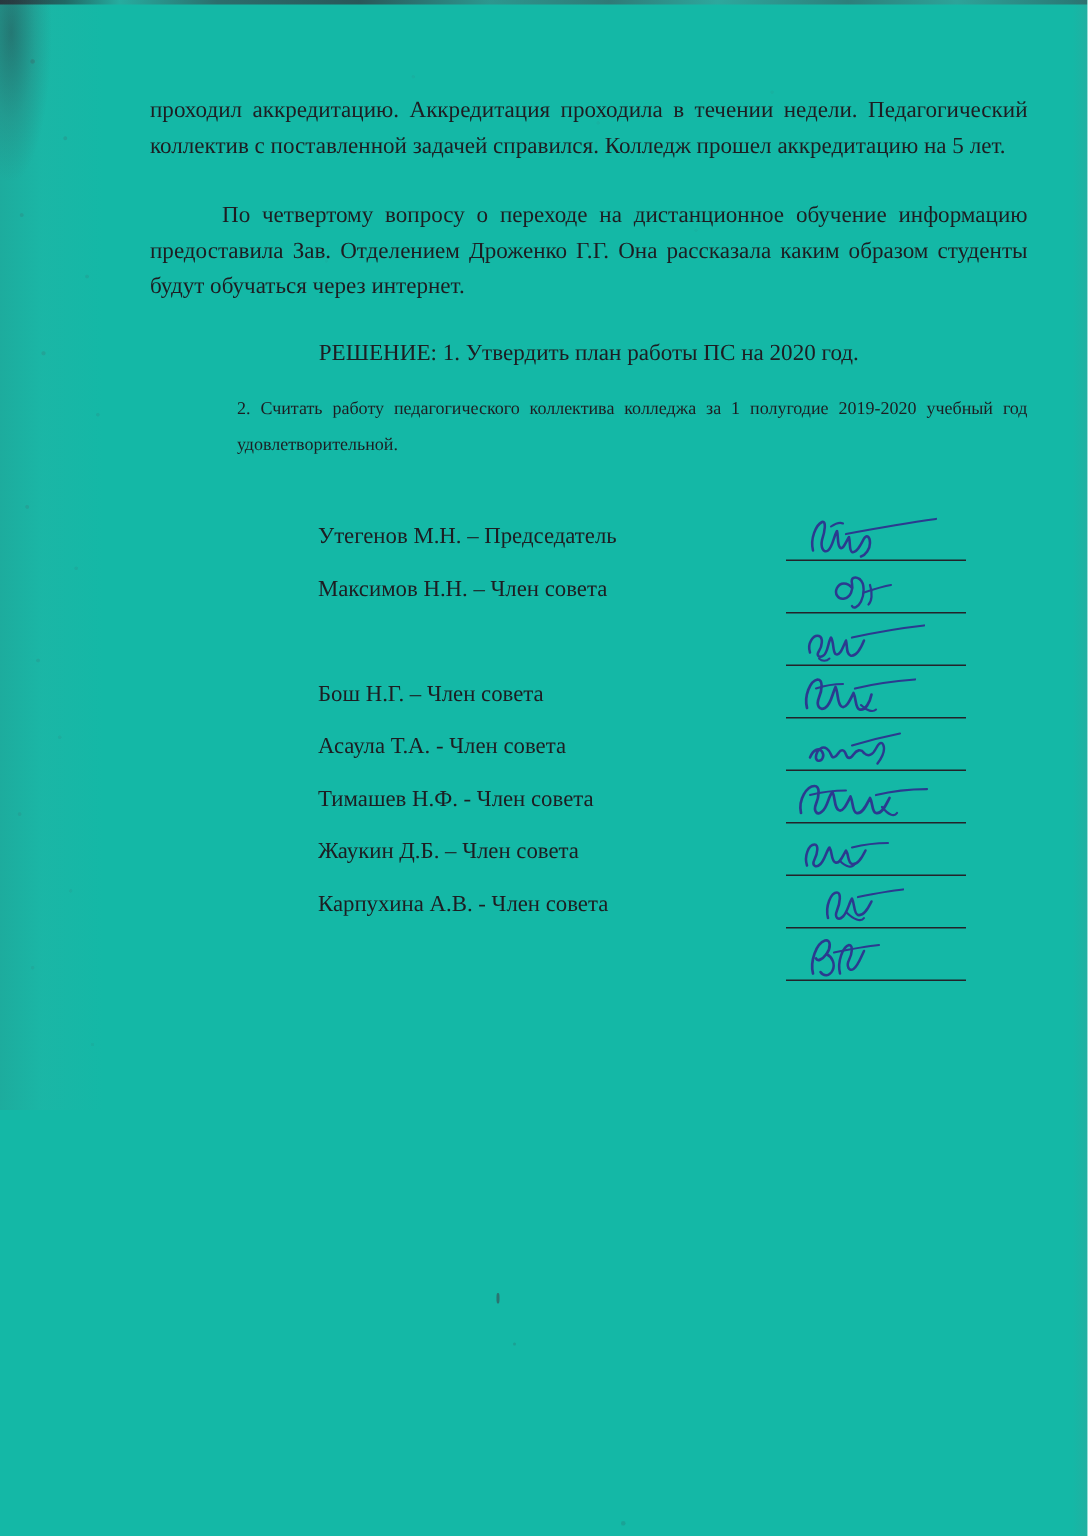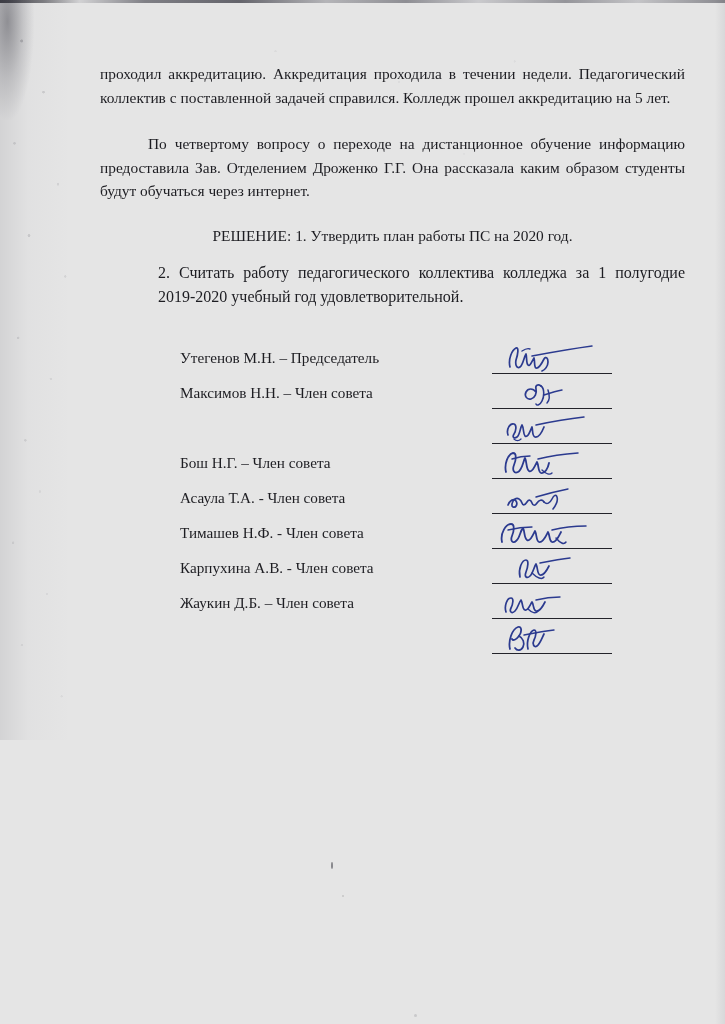--- a/index.html
+++ b/index.html
@@ -6,21 +6,21 @@
   html, body {
     margin: 0;
     padding: 0;
     background: #ffffff;
   }
   .page {
     position: relative;
     width: 725px;
     height: 1024px;
     margin: 0;
-    background: #e5e5e5;
+    background: #14b8a6;
     overflow: hidden;
     font-family: "Liberation Serif", "DejaVu Serif", serif;
     color: #1b1b20;
   }
 
   
   .scan-noise {
     position: absolute;
     inset: 0;
     pointer-events: none;
@@ -116,31 +116,31 @@
   p.resolution {
     margin: 0;
     font-size: 15.4px;
     line-height: 23.5px;
     color: #1d1d22;
     text-align: center;
   }
   .resolution-item2 {
     margin: 14px 0 0 0;
     padding-left: 58px;
-    font-size: 16px;
+    font-size: 12px;
     line-height: 23.5px;
     text-align: justify;
     text-justify: inter-word;
     color: #1d1d22;
   }
 
   
   .signatures {
     position: absolute;
-    left: 180px;
+    left: 212px;
     top: 348px;
     width: 470px;
     text-align: center;
   }
   .sig-row {
     position: relative;
     height: 35px;
   }
   .sig-name {
     position: absolute;
@@ -296,41 +296,41 @@
             <path d="M60 12 C72 9 84 8 94 8" stroke-width="1.5"></path>
             <path d="M64 20 C68 25 72 27 74 24" stroke-width="1.5"></path>
             <path d="M16 12 C24 10 32 9 40 9" stroke-width="1.3"></path>
           </svg>
         </div>
         <div class="sig-rule"></div>
       </div>
     </div>
 
     <div class="sig-row">
+      <div class="sig-name">Жаукин  Д.Б. – Член  совета</div>
+      <div class="sig-slot">
+        <div class="sig-ink">
+          <svg width="120" height="30" viewBox="0 0 120 30">
+            <path d="M14 24 C12 18 15 10 19 10 C22 10 21 16 19 20 C17 24 20 26 23 23 C26 20 27 14 29 12 C31 15 30 21 33 22 C36 23 38 17 40 14 C42 17 41 22 44 23 C48 24 51 18 53 14" stroke-width="1.7"></path>
+            <path d="M44 12 C52 10 60 9 68 9" stroke-width="1.4"></path>
+            <path d="M36 21 C40 25 44 26 46 23" stroke-width="1.4"></path>
+          </svg>
+        </div>
+        <div class="sig-rule"></div>
+      </div>
+    </div>
+
+    <div class="sig-row">
       <div class="sig-name">Карпухина А.В. - Член  совета</div>
       <div class="sig-slot">
         <div class="sig-ink">
           <svg width="120" height="30" viewBox="0 0 120 30">
             <path d="M28 24 C26 16 30 7 34 7 C37 7 36 14 34 19 C32 24 35 26 38 23 C41 20 42 14 44 11 C46 15 45 21 48 22 C52 23 55 17 57 13" stroke-width="1.7"></path>
             <path d="M48 10 C58 8 68 6 78 5" stroke-width="1.5"></path>
             <path d="M40 20 C45 25 50 27 52 24" stroke-width="1.4"></path>
-          </svg>
-        </div>
-        <div class="sig-rule"></div>
-      </div>
-    </div>
-
-    <div class="sig-row">
-      <div class="sig-name">Жаукин  Д.Б. – Член  совета</div>
-      <div class="sig-slot">
-        <div class="sig-ink">
-          <svg width="120" height="30" viewBox="0 0 120 30">
-            <path d="M14 24 C12 18 15 10 19 10 C22 10 21 16 19 20 C17 24 20 26 23 23 C26 20 27 14 29 12 C31 15 30 21 33 22 C36 23 38 17 40 14 C42 17 41 22 44 23 C48 24 51 18 53 14" stroke-width="1.7"></path>
-            <path d="M44 12 C52 10 60 9 68 9" stroke-width="1.4"></path>
-            <path d="M36 21 C40 25 44 26 46 23" stroke-width="1.4"></path>
           </svg>
         </div>
         <div class="sig-rule"></div>
       </div>
     </div>
 
     <div class="sig-row">
       <div class="sig-slot">
         <div class="sig-ink">
           <svg width="120" height="30" viewBox="0 0 120 30">

